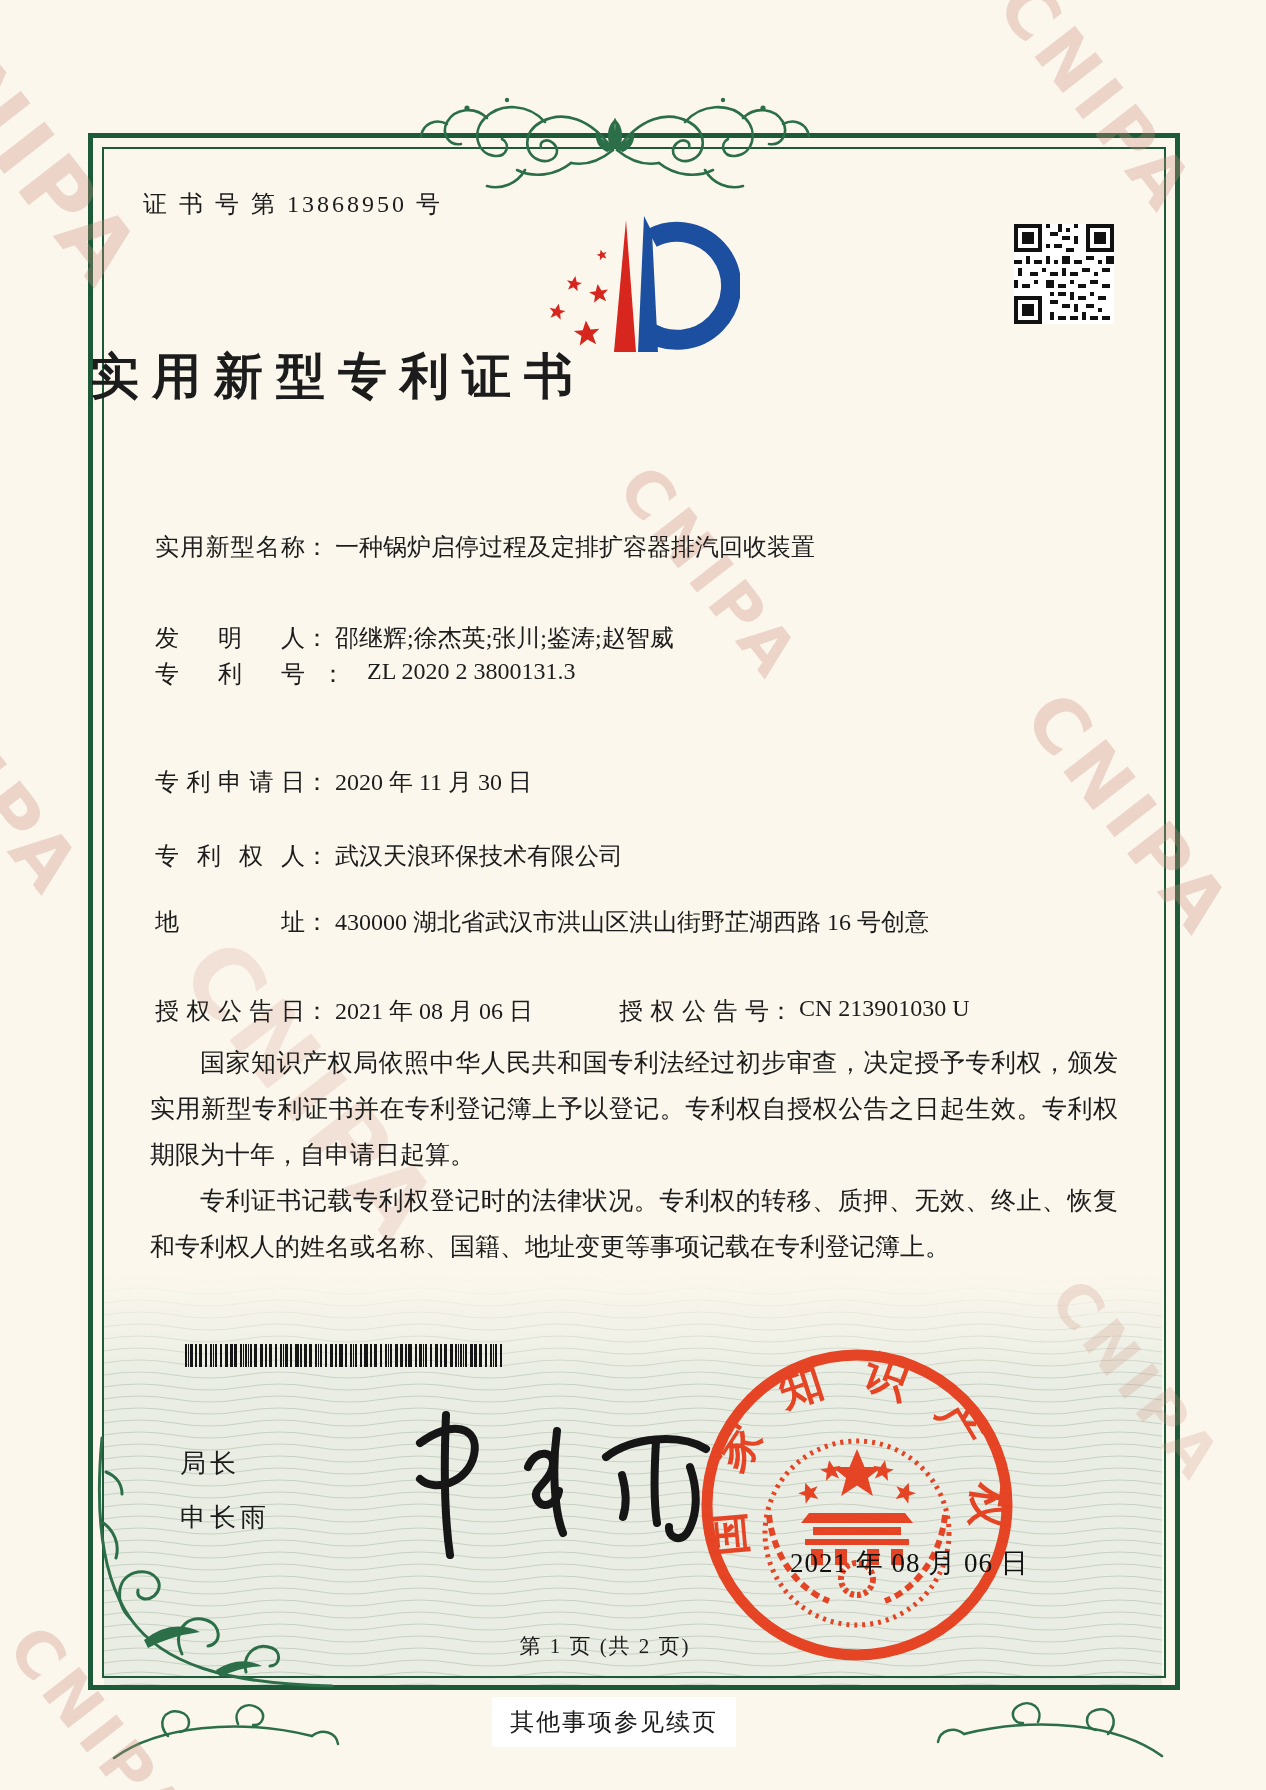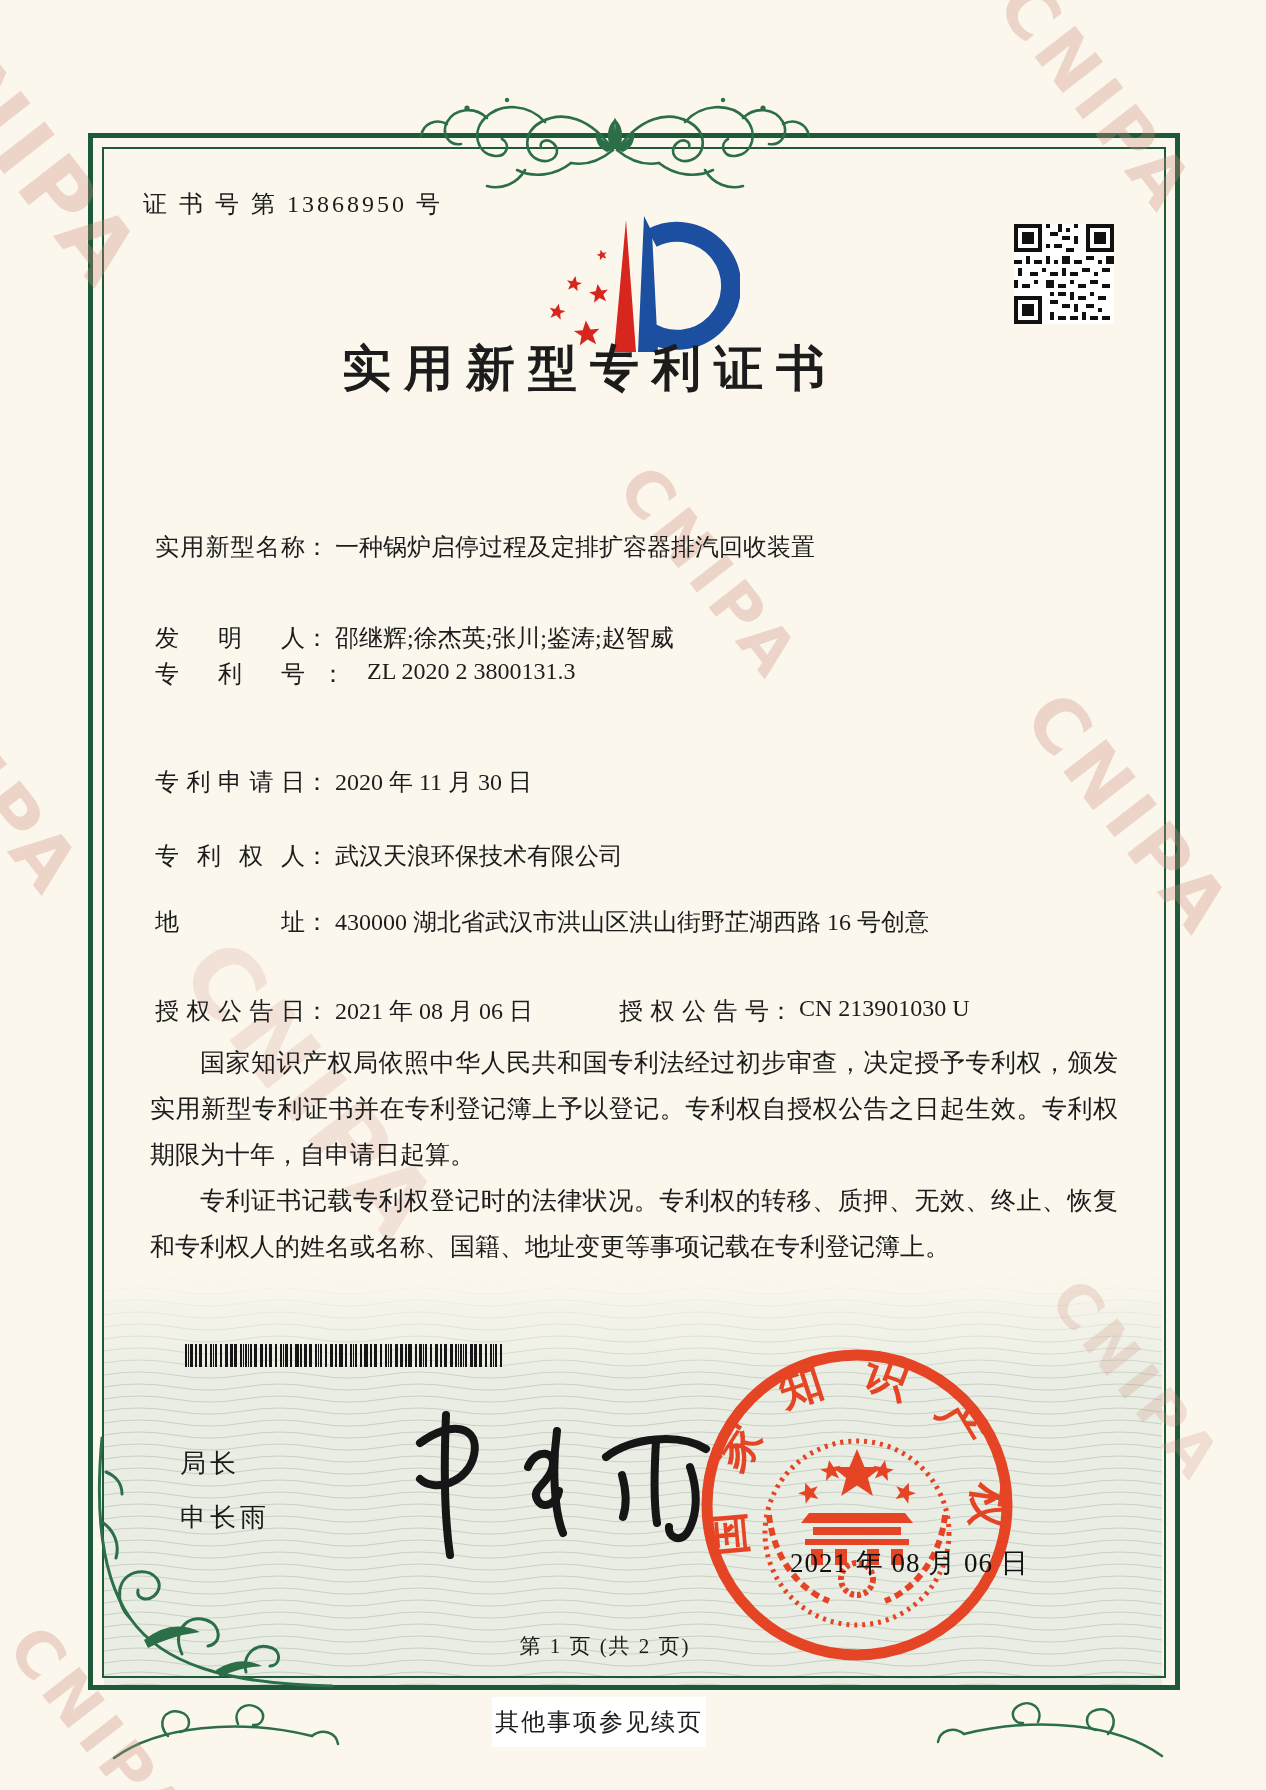--- a/index.html
+++ b/index.html
@@ -19,21 +19,21 @@
   .guilloche-fade{position:absolute;left:104px;top:1272px;width:1058px;height:110px;
                   background:linear-gradient(180deg,#fcf7ed 0%,rgba(252,247,237,0) 100%);}
 
   
   .wm{position:absolute;font-family:"DejaVu Sans","Liberation Sans",sans-serif;
       font-weight:bold;color:rgba(203,141,125,.32);letter-spacing:7px;
       transform:rotate(52deg);transform-origin:left top;white-space:nowrap;z-index:1;}
 
   .cert-no{position:absolute;left:143px;top:188px;font-size:24px;letter-spacing:3px;z-index:3;}
 
-  .title{position:absolute;left:90px;top:336px;width:1000px;text-align:center;
+  .title{position:absolute;left:90px;top:344px;width:1000px;
          font-size:49px;font-weight:bold;letter-spacing:13px;z-index:3;}
 
   .row{position:absolute;left:155px;display:flex;align-items:flex-start;
        font-size:24px;z-index:3;white-space:nowrap;}
   .flabel{display:inline-block;width:150px;text-align:justify;text-align-last:justify;}
   .fcolon{display:inline-block;margin-right:6px;}
   .fvalue{display:inline-block;}
   .addr2{margin-top:18px;}
   .pair2{margin-left:86px;display:flex;}
 
@@ -51,21 +51,21 @@
       font-family:"DejaVu Sans","Liberation Sans",sans-serif;z-index:4;}
   .director-name{position:absolute;left:180px;top:1500px;font-size:26px;letter-spacing:4px;
       font-family:"DejaVu Sans","Liberation Sans",sans-serif;z-index:4;}
 
   .seal-date{position:absolute;left:790px;top:1545px;font-size:27px;letter-spacing:1px;
       color:#111;z-index:6;white-space:nowrap;}
 
   .page-info{position:absolute;left:100px;top:1632px;width:1010px;text-align:center;
       font-size:21px;letter-spacing:2px;z-index:6;}
 
-  .cont-box{position:absolute;left:492px;top:1697px;width:214px;height:50px;background:#ffffff;
+  .cont-box{position:absolute;left:492px;top:1697px;width:244px;height:50px;background:#ffffff;
       display:flex;align-items:center;justify-content:center;font-size:24px;letter-spacing:2px;z-index:6;}
 
   svg{display:block;}
 </style>
 </head>
 <body>
 
 <div class="page">
 
   <div class="wm" style="left:-40px;top:-16px;font-size:88px;">CNIPA</div>

